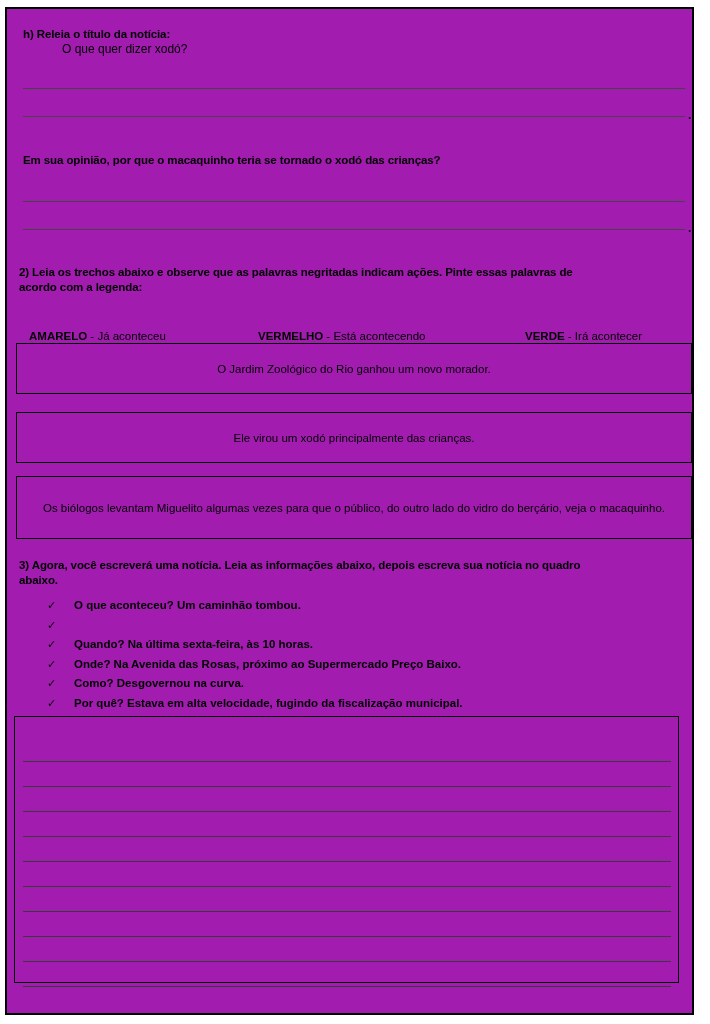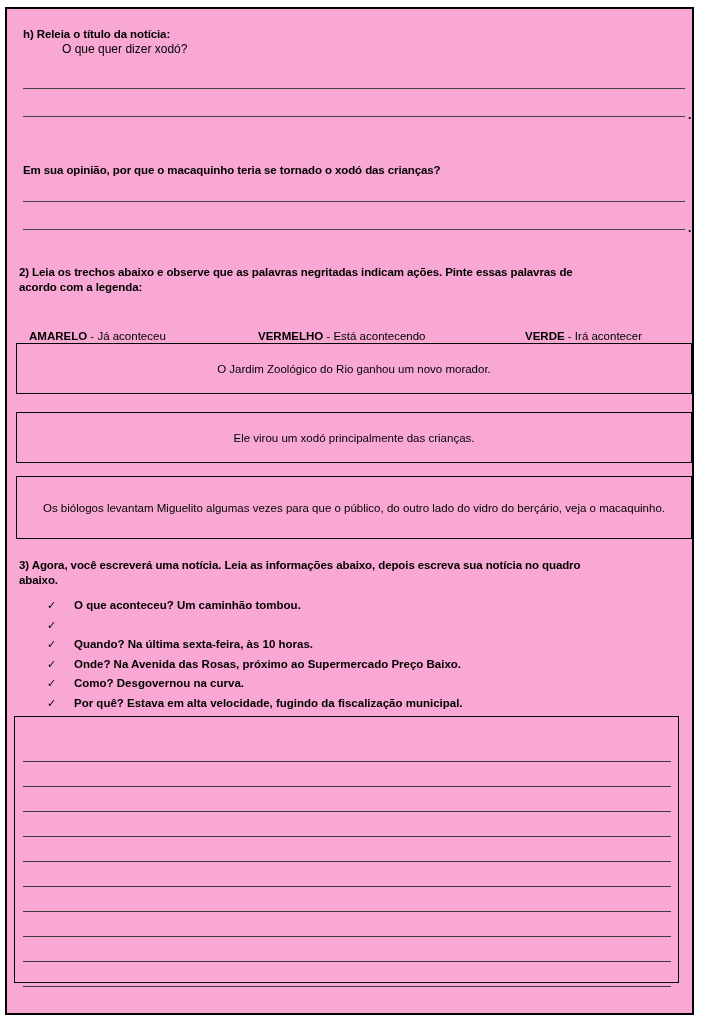--- a/index.html
+++ b/index.html
@@ -17,21 +17,21 @@
   }
 
   .page {
     position: absolute;
     left: 5px;
     top: 7px;
     width: 689px;
     height: 1008px;
     border: 2px solid #000;
     box-sizing: border-box;
-    background: #f9a8d4;
+    background: #a21caf;
   }
 
   .inner {
     position: relative;
     width: 100%;
     height: 100%;
   }
 
   
   .q-bold {
@@ -149,21 +149,21 @@
   <div class="inner">
 
     <div class="q-bold" style="left:16px; top:18px;">h) Releia o título da notícia:</div>
 
     <div class="q-plain" style="left:16px; top:33px;margin-left:39px;">O que quer dizer xodó?</div>
 
     <div class="rule" style="left:16px; top:79px; width:662px;"></div>
     <div class="rule" style="left:16px; top:107px; width:662px;"></div>
     <div class="rule-dot" style="left:681px; top:103px;">.</div>
 
-    <div class="q-bold" style="left:16px; top:144px;margin-top:10px;">Em sua opinião, por que o macaquinho teria se tornado o xodó das crianças?</div>
+    <div class="q-bold" style="left:16px; top:144px;">Em sua opinião, por que o macaquinho teria se tornado o xodó das crianças?</div>
 
     <div class="rule" style="left:16px; top:192px; width:662px;"></div>
     <div class="rule" style="left:16px; top:220px; width:662px;"></div>
     <div class="rule-dot" style="left:681px; top:216px;">.</div>
 
     <div class="q-bold" style="left:12px; top:256px; width:672px;">2) Leia os trechos abaixo e observe que as palavras negritadas indicam ações. Pinte essas palavras de</div>
     <div class="q-bold" style="left:12px; top:271px;">acordo com a legenda:</div>
 
     <div class="legend" style="top:320px; height:16px;">
       <div class="legend-item" style="left:22px;">

